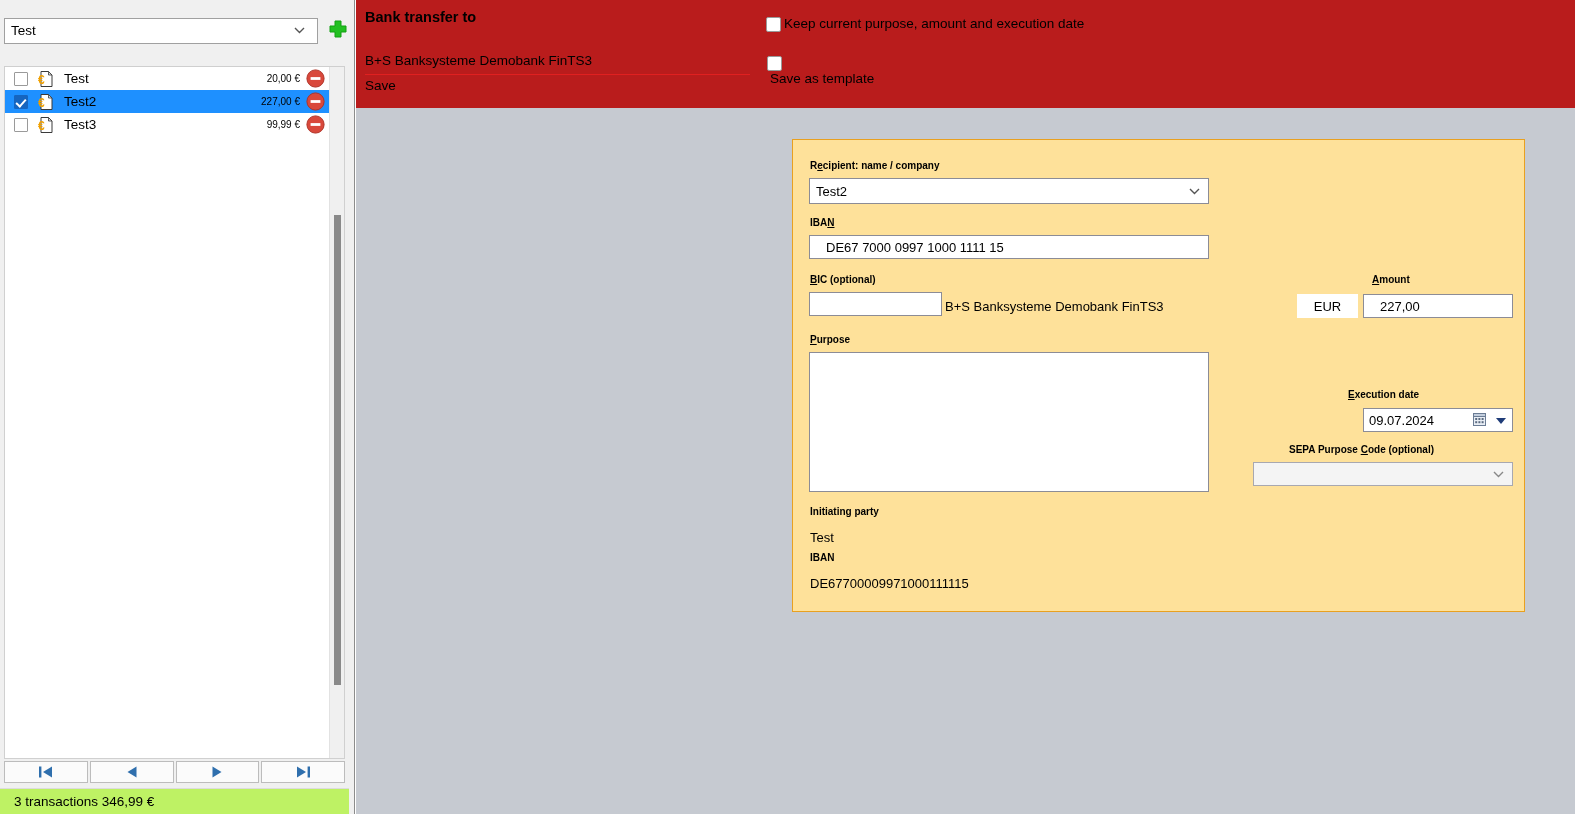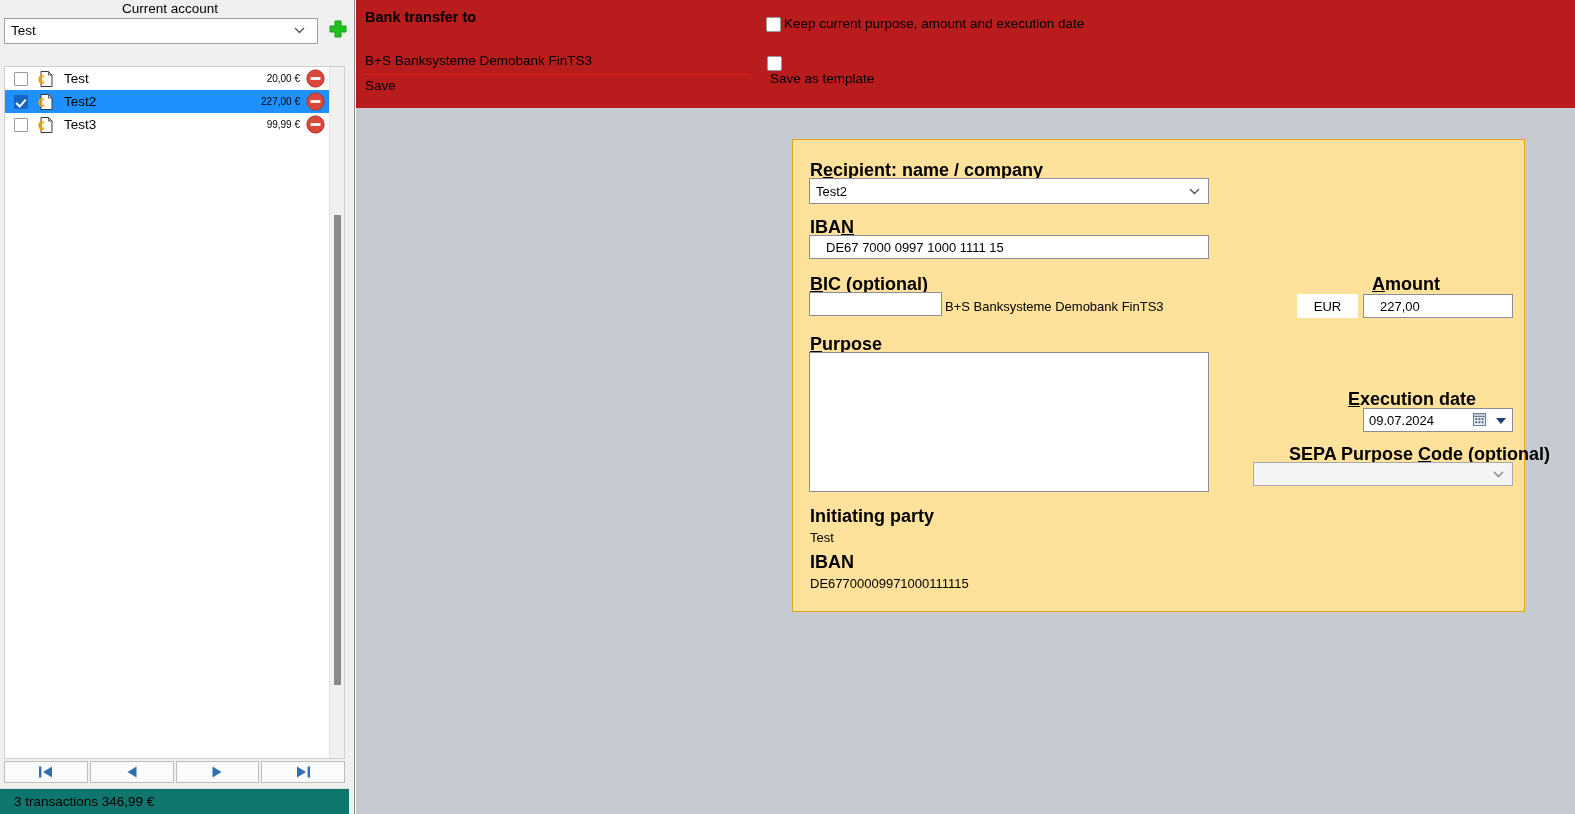--- a/index.html
+++ b/index.html
@@ -200,21 +200,21 @@
     padding: 0;
   }
   .nav-btn svg { display:block; }
 
   
   #status-bar {
     position: absolute;
     left: 0; top: 788px;
     width: 349px;
     height: 26px;
-    background: #0f766e;
+    background: #bef264;
     border-top: 1px solid #dcdcdc;
     box-sizing: border-box;
     display: flex;
     align-items: center;
   }
   #status-text {
     margin-left: 14px;
     font-size: 13.5px;
     color: #000;
   }
@@ -308,21 +308,21 @@
     position: absolute;
     left: 436px; top: 139px;
     width: 733px;
     height: 473px;
     box-sizing: border-box;
     background: #fee19a;
     border: 1px solid #e8a020;
   }
   .fld-label {
     position: absolute;
-    font-size: 18px;
+    font-size: 10px;
     font-weight: bold;
     color: #000;
     white-space: nowrap;
   }
   .fld-label u { text-decoration: underline; }
   .static-text {
     position: absolute;
     font-size: 13px;
     color: #000;
     white-space: nowrap;
@@ -439,21 +439,20 @@
   #initiating-label  { left: 17px; top: 366px; }
   #initiating-value  { left: 17px; top: 390px; }
   #party-iban-label  { left: 17px; top: 412px; }
   #party-iban-value  { left: 17px; top: 436px; }
 </style>
 </head>
 <body>
 
 <div id="left-panel">
 
-  <div id="account-label" class="centered-label">Current account</div>
 
   <div id="account-row">
     <div id="account-select">
       <span>Test</span>
     </div>
     <span id="account-chevron">
       <svg viewBox="0 0 11 7" width="11" height="7">
           <path d="M1 1 L5.5 5.5 L10 1" stroke="#555" stroke-width="1.4" fill="none"></path>
         </svg>
     </span>

